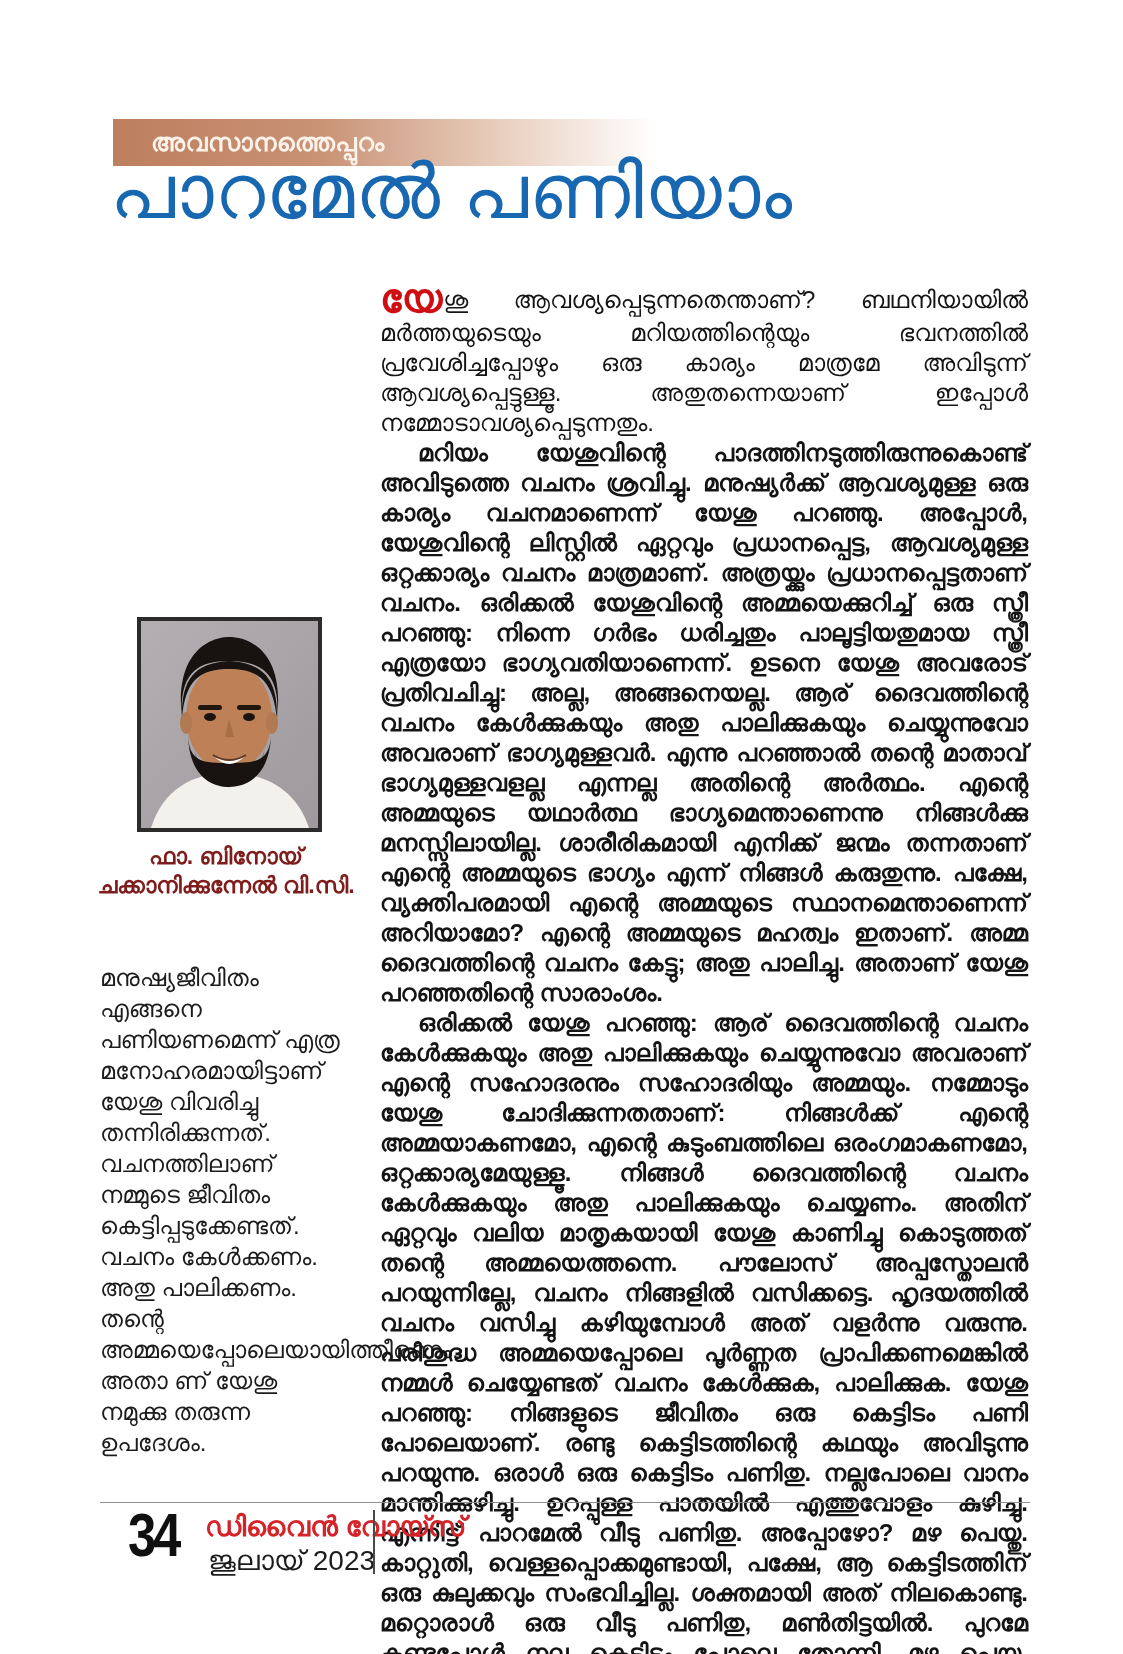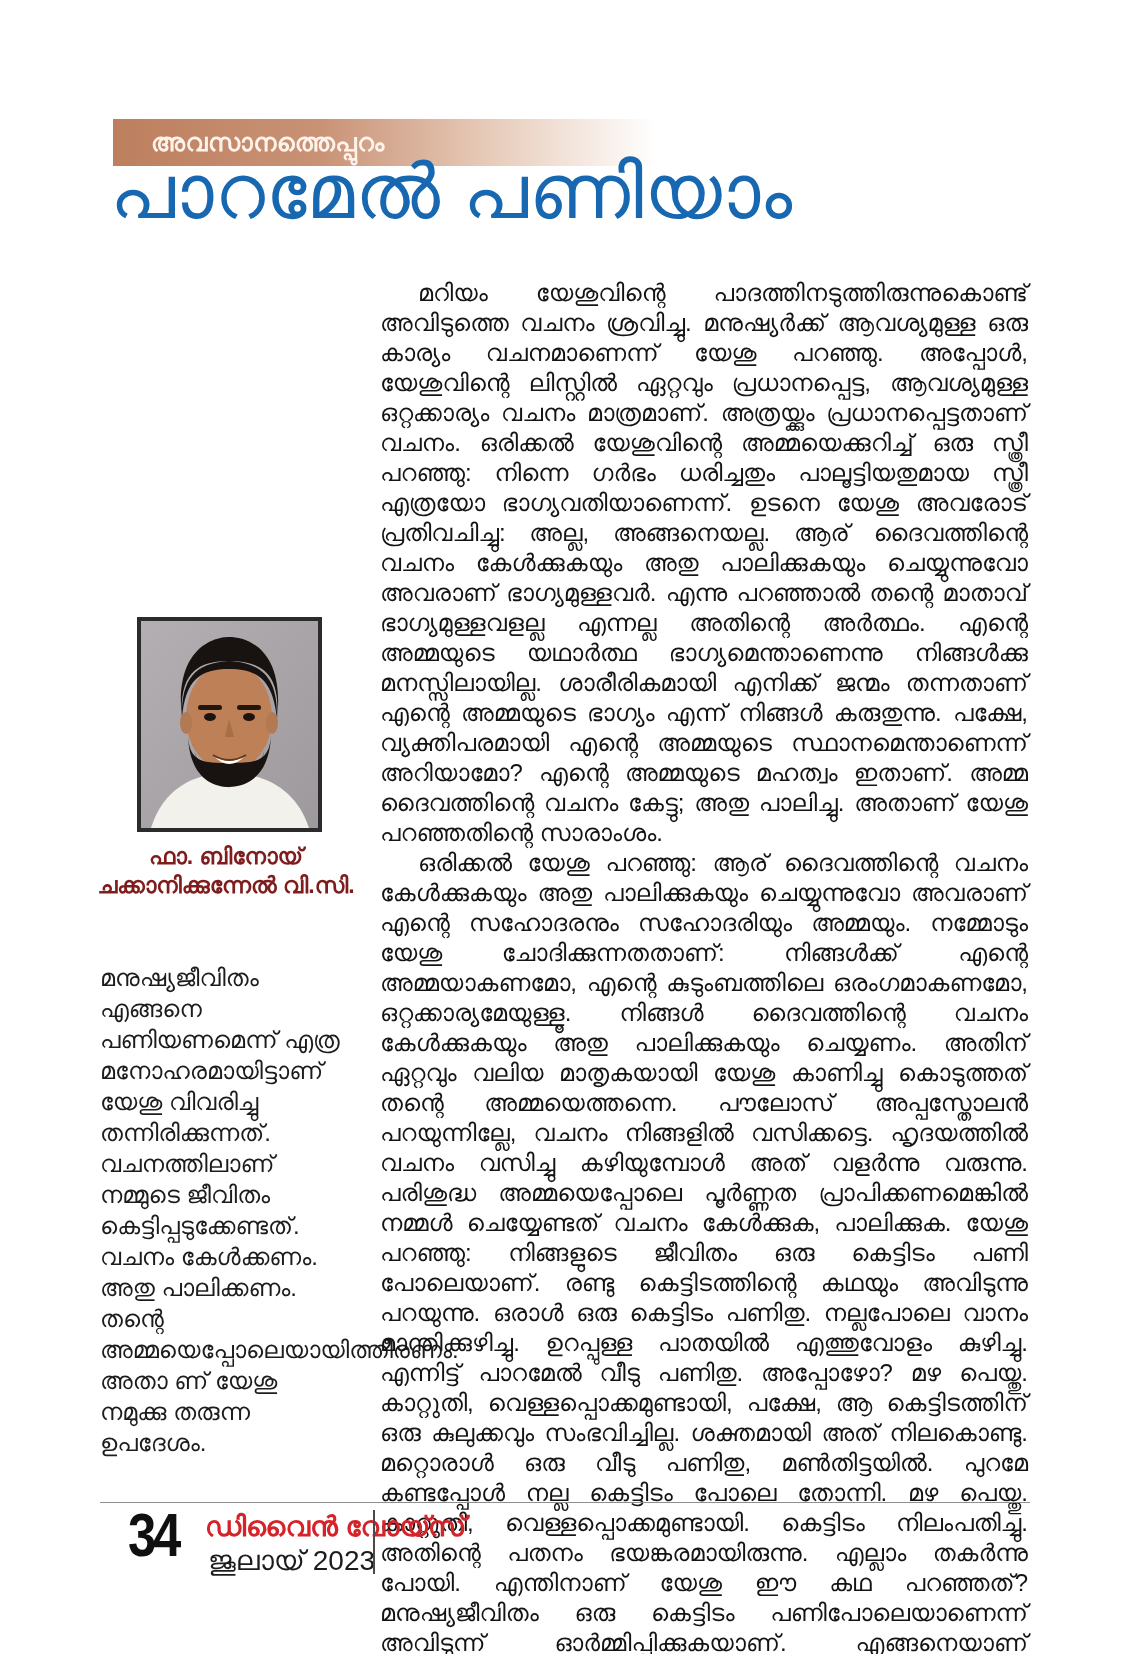--- a/index.html
+++ b/index.html
@@ -26,21 +26,21 @@
     position:absolute;left:110px;top:144px;margin:0;
     font-size:76px;line-height:1.25;font-weight:500;color:#1767b1;
     letter-spacing:1px;white-space:nowrap;
   }
   
   .body-col{
     position:absolute;left:380px;top:278px;width:648px;
     font-size:24px;line-height:30px;color:#141414;text-align:justify;
   }
   .body-col p{margin:0;}
-  .body-col p.indent{text-indent:38px;}
+  .body-col p.indent{text-indent:38px;font-weight:bold;}
   .dropcap{
     font-size:40px;line-height:1;font-weight:bold;color:#cf0e13;
     vertical-align:-4px;letter-spacing:1px;
   }
   
   .photo-frame{
     position:absolute;left:137px;top:617px;width:177px;height:207px;
     border:4px solid #2b2b2b;margin:0;box-sizing:content-box;background:#a7a3a6;
   }
   .photo-frame svg{display:block;width:100%;height:100%;}
@@ -124,20 +124,21 @@
   </figure>
 
   <div class="caption">
     <div>ഫാ. ബിനോയ്</div>
     <div>ചക്കാനിക്കുന്നേൽ വി.സി.</div>
   </div>
 
   <div class="pullquote">മനുഷ്യജീവിതം എങ്ങനെ പണിയണമെന്ന് എത്ര മനോഹരമായിട്ടാണ് യേശു വിവരിച്ചു തന്നിരിക്കുന്നത്. വചനത്തിലാണ് നമ്മുടെ ജീവിതം കെട്ടിപ്പടുക്കേണ്ടത്. വചനം കേൾക്കണം. അതു പാലിക്കണം. തന്റെ അമ്മയെപ്പോലെയായിത്തീരണം. അതാ ണ് യേശു നമുക്കു തരുന്ന ഉപദേശം.</div>
 
   <div class="body-col">
+    <p><span class="dropcap">യേ</span><span>ശു ആവശ്യപ്പെടുന്നതെന്താണ്? ബഥനിയായിൽ മർത്തയുടെയും മറിയത്തിന്റെയും ഭവനത്തിൽ പ്രവേശിച്ചപ്പോഴും ഒരു കാര്യം മാത്രമേ അവിടുന്ന് ആവശ്യപ്പെട്ടുള്ളൂ. അതുതന്നെയാണ് ഇപ്പോൾ നമ്മോടാവശ്യപ്പെടുന്നതും.</span></p>
     <p class="indent">മറിയം യേശുവിന്റെ പാദത്തിനടുത്തിരുന്നുകൊണ്ട് അവിടുത്തെ വചനം ശ്രവിച്ചു. മനുഷ്യർക്ക് ആവശ്യമുള്ള ഒരു കാര്യം വചനമാണെന്ന് യേശു പറഞ്ഞു. അപ്പോൾ, യേശുവിന്റെ ലിസ്റ്റിൽ ഏറ്റവും പ്രധാനപ്പെട്ട, ആവശ്യമുള്ള ഒറ്റക്കാര്യം വചനം മാത്രമാണ്. അത്രയ്ക്കും പ്രധാനപ്പെട്ടതാണ് വചനം. ഒരിക്കൽ യേശുവിന്റെ അമ്മയെക്കുറിച്ച് ഒരു സ്ത്രീ പറഞ്ഞു: നിന്നെ ഗർഭം ധരിച്ചതും പാലൂട്ടിയതുമായ സ്ത്രീ എത്രയോ ഭാഗ്യവതിയാണെന്ന്. ഉടനെ യേശു അവരോട് പ്രതിവചിച്ചു: അല്ല, അങ്ങനെയല്ല. ആര് ദൈവത്തിന്റെ വചനം കേൾക്കുകയും അതു പാലിക്കുകയും ചെയ്യുന്നുവോ അവരാണ് ഭാഗ്യമുള്ളവർ. എന്നു പറഞ്ഞാൽ തന്റെ മാതാവ് ഭാഗ്യമുള്ളവളല്ല എന്നല്ല അതിന്റെ അർത്ഥം. എന്റെ അമ്മയുടെ യഥാർത്ഥ ഭാഗ്യമെന്താണെന്നു നിങ്ങൾക്കു മനസ്സിലായില്ല. ശാരീരികമായി എനിക്ക് ജന്മം തന്നതാണ് എന്റെ അമ്മയുടെ ഭാഗ്യം എന്ന് നിങ്ങൾ കരുതുന്നു. പക്ഷേ, വ്യക്തിപരമായി എന്റെ അമ്മയുടെ സ്ഥാനമെന്താണെന്ന് അറിയാമോ? എന്റെ അമ്മയുടെ മഹത്വം ഇതാണ്. അമ്മ ദൈവത്തിന്റെ വചനം കേട്ടു; അതു പാലിച്ചു. അതാണ് യേശു പറഞ്ഞതിന്റെ സാരാംശം.</p>
     <p class="indent">ഒരിക്കൽ യേശു പറഞ്ഞു: ആര് ദൈവത്തിന്റെ വചനം കേൾക്കുകയും അതു പാലിക്കുകയും ചെയ്യുന്നുവോ അവരാണ് എന്റെ സഹോദരനും സഹോദരിയും അമ്മയും. നമ്മോടും യേശു ചോദിക്കുന്നതതാണ്: നിങ്ങൾക്ക് എന്റെ അമ്മയാകണമോ, എന്റെ കുടുംബത്തിലെ ഒരംഗമാകണമോ, ഒറ്റക്കാര്യമേയുള്ളൂ. നിങ്ങൾ ദൈവത്തിന്റെ വചനം കേൾക്കുകയും അതു പാലിക്കുകയും ചെയ്യണം. അതിന് ഏറ്റവും വലിയ മാതൃകയായി യേശു കാണിച്ചു കൊടുത്തത് തന്റെ അമ്മയെത്തന്നെ. പൗലോസ് അപ്പസ്തോലൻ പറയുന്നില്ലേ, വചനം നിങ്ങളിൽ വസിക്കട്ടെ. ഹൃദയത്തിൽ വചനം വസിച്ചു കഴിയുമ്പോൾ അത് വളർന്നു വരുന്നു. പരിശുദ്ധ അമ്മയെപ്പോലെ പൂർണ്ണത പ്രാപിക്കണമെങ്കിൽ നമ്മൾ ചെയ്യേണ്ടത് വചനം കേൾക്കുക, പാലിക്കുക. യേശു പറഞ്ഞു: നിങ്ങളുടെ ജീവിതം ഒരു കെട്ടിടം പണി പോലെയാണ്. രണ്ടു കെട്ടിടത്തിന്റെ കഥയും അവിടുന്നു പറയുന്നു. ഒരാൾ ഒരു കെട്ടിടം പണിതു. നല്ലപോലെ വാനം മാന്തിക്കുഴിച്ചു. ഉറപ്പുള്ള പാതയിൽ എത്തുവോളം കുഴിച്ചു. എന്നിട്ട് പാറമേൽ വീടു പണിതു. അപ്പോഴോ? മഴ പെയ്തു. കാറ്റുതി, വെള്ളപ്പൊക്കമുണ്ടായി, പക്ഷേ, ആ കെട്ടിടത്തിന് ഒരു കുലുക്കവും സംഭവിച്ചില്ല. ശക്തമായി അത് നിലകൊണ്ടു. മറ്റൊരാൾ ഒരു വീടു പണിതു, മൺതിട്ടയിൽ. പുറമേ കണ്ടപ്പോൾ നല്ല കെട്ടിടം പോലെ തോന്നി. മഴ പെയ്തു. കാറ്റുതി, വെള്ളപ്പൊക്കമുണ്ടായി. കെട്ടിടം നിലംപതിച്ചു. അതിന്റെ പതനം ഭയങ്കരമായിരുന്നു. എല്ലാം തകർന്നു പോയി. എന്തിനാണ് യേശു ഈ കഥ പറഞ്ഞത്? മനുഷ്യജീവിതം ഒരു കെട്ടിടം പണിപോലെയാണെന്ന് അവിടുന്ന് ഓർമ്മിപ്പിക്കുകയാണ്. എങ്ങനെയാണ് പണിയേണ്ടത്? പാറമേൽ പണിയണം. തന്റെ വചനം കേട്ട് ആ വചനത്തിൽ പണിയപ്പെടുന്നവരാണ് പാറമേൽ പണിത ഭവനം പോലെ ഉറപ്പുള്ളവർ.</p>
 
   </div>
 
   <div class="footer-rule"></div>
   <div class="pageno">34</div>
   <div class="magname">ഡിവൈൻ വോയ്സ്</div>
   <div class="issue">ജൂലായ് 2023</div>
   <div class="vert-div"></div>

